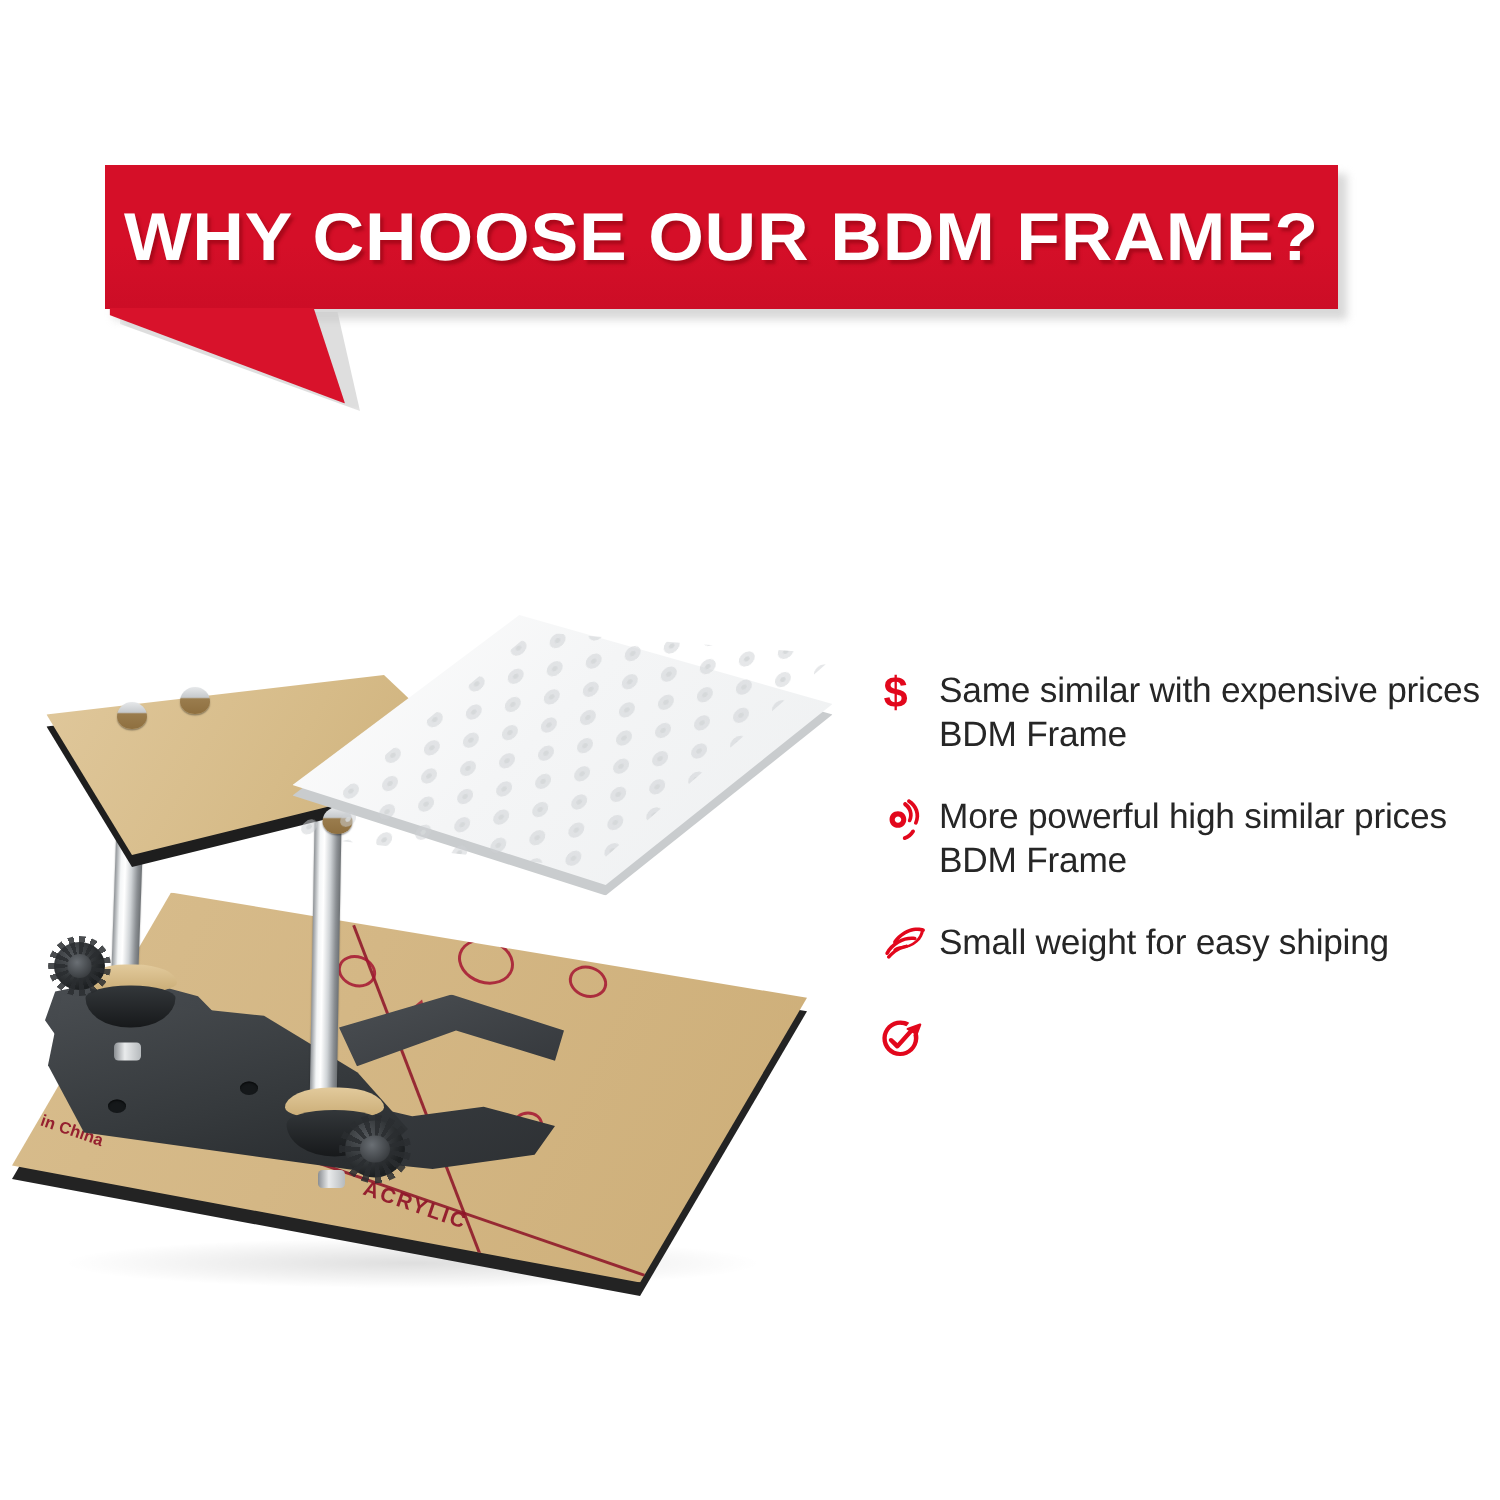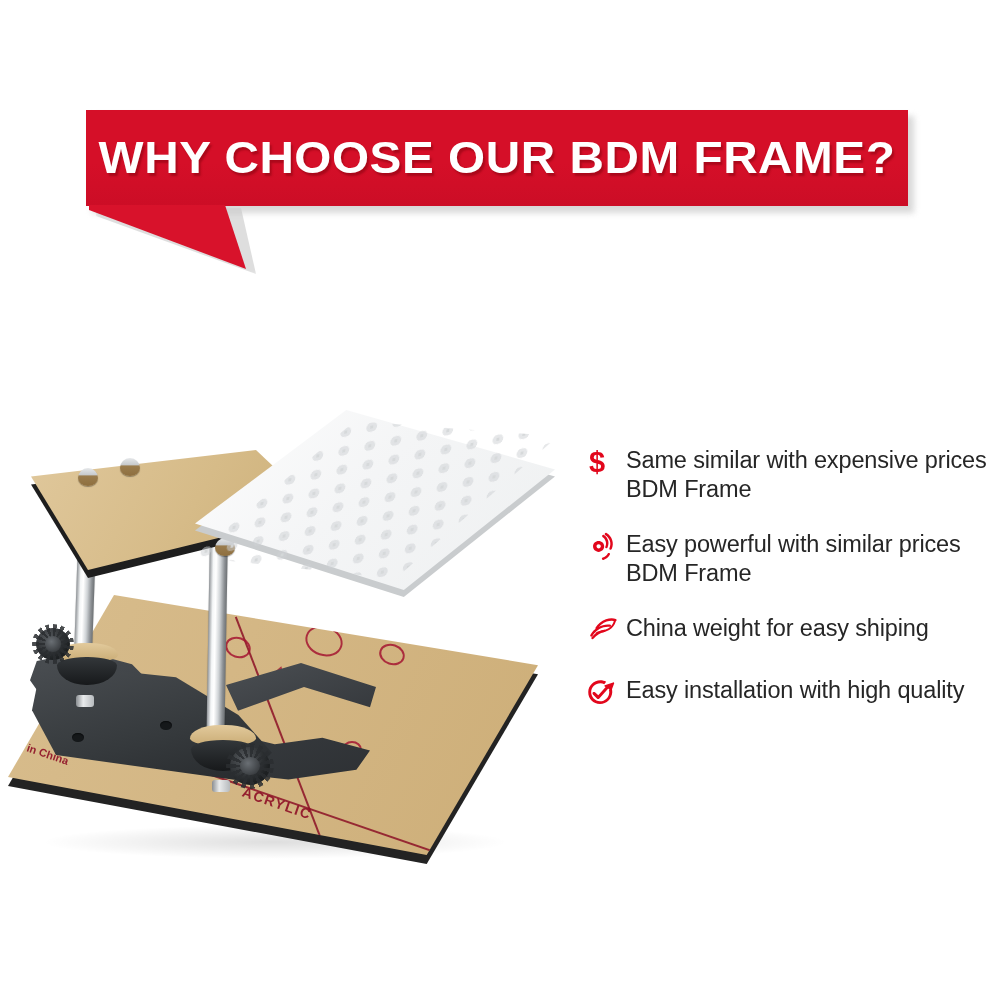--- a/index.html
+++ b/index.html
@@ -6,21 +6,21 @@
   body{
     width:1000px;height:1000px;
     background:#ffffff;
     font-family:"Liberation Sans","DejaVu Sans",sans-serif;
     overflow:hidden;
     position:relative;
   }
   #stage{position:absolute;inset:0;width:1000px;height:1000px;}
 
   
-  .banner-wrap{position:absolute;left:86px;top:110px;width:822px;height:160px;}
+  .banner-wrap{position:absolute;left:70px;top:110px;width:822px;height:160px;}
   .banner-shadow{
     position:absolute;left:6px;top:6px;width:822px;height:97px;
     background:#b9b9b9;filter:blur(3px);opacity:.55;
   }
   .banner-tail-shadow{
     position:absolute;left:10px;top:98px;width:180px;height:68px;
     background:#bdbdbd;filter:blur(3px);opacity:.5;
     clip-path:polygon(0 0, 145px 0, 160px 66px, 0 8px);
   }
   .banner-bar{
@@ -326,41 +326,40 @@
 
     <div class="feature">
       <div class="ficon">
         <svg width="30" height="30" viewBox="0 0 32 32" aria-hidden="true">
           <path d="M13.5 9.5c-3.4 0-6 2.5-6 5.8 0 3.4 2.6 5.9 6 5.9 3.3 0 5.9-2.5 5.9-5.9 0-3.3-2.6-5.8-5.9-5.8zm0 3.6c1.3 0 2.3 1 2.3 2.2 0 1.3-1 2.3-2.3 2.3s-2.3-1-2.3-2.3c0-1.2 1-2.2 2.3-2.2z" fill="#e2071c"></path>
           <path d="M17.8 5.6c1.6 1.1 2.7 2.6 3.2 4.4.6 1.9.4 3.8-.4 5.6-.3.7.1 1.4.8 1.6.6.2 1.3-.1 1.6-.8 1.1-2.4 1.3-5 .5-7.5-.7-2.4-2.2-4.4-4.3-5.8-.6-.4-1.4-.2-1.8.4-.4.7-.2 1.6.4 2.1z" fill="#e2071c"></path>
           <path d="M20.6 3.4c2.3 1.4 4 3.5 4.8 6 .9 2.6.7 5.3-.4 7.8-.3.7 0 1.5.7 1.7.7.2 1.4-.1 1.7-.8 1.4-3.1 1.6-6.5.5-9.7-1-3.1-3.1-5.6-6-7.3-.6-.4-1.4-.1-1.8.5-.3.7-.1 1.5.5 1.8z" fill="#e2071c"></path>
           <path d="M23.2 22.8c-1.1 2.1-3 3.7-5.3 4.4-.7.2-1.1 1-.9 1.7.2.7.9 1.1 1.6.9 2.9-.9 5.3-2.9 6.8-5.5.4-.6.2-1.4-.5-1.8-.6-.3-1.4-.1-1.7.3z" fill="#e2071c"></path>
         </svg>
       </div>
-      <div class="ftext">Easy powerful with similar prices BDM Frame</div>
+      <div class="ftext">More powerful high similar prices BDM Frame</div>
     </div>
 
     <div class="feature">
       <div class="ficon">
         <svg width="32" height="26" viewBox="0 0 34 26" aria-hidden="true">
           <path d="M32 3.2c-.4 3.2-2 6.6-4.8 9C24 15 19.8 16.6 15 16.9c-1.2.1-2.3.6-3 1.4-.4.5-1.2.5-1.6 0-.4-.5-.3-1.2.2-1.6 1.2-1 2.8-1.6 4.4-1.7 4.2-.3 7.9-1.7 10.6-4 2.4-2 3.8-4.8 4.1-7.5.1-.7.8-1.2 1.5-1 .6.1 1 .6.8 1.2z" fill="#e2071c"></path>
           <path d="M31.7 2.3c-2.6-.9-6.7-1-10.6.4-4.8 1.7-8.6 5.2-10.9 8.6-.4.6-.2 1.4.4 1.8.6.3 1.4.2 1.8-.4 2-3 5.4-6.1 9.6-7.6 3.3-1.2 6.8-1.1 9-.4.7.2 1.4-.2 1.5-.9.1-.6-.2-1.3-.8-1.5z" fill="#e2071c"></path>
           <path d="M25.5 8.3c-3.9-.6-8.5.3-12.5 2.6C9.3 13 6.3 16.1 4.6 19.4c-.3.6-.1 1.4.6 1.7.6.3 1.4 0 1.7-.6 1.5-2.9 4.2-5.7 7.4-7.5 3.6-2 7.6-2.8 10.9-2.3.7.1 1.3-.3 1.4-1 .1-.6-.4-1.3-1.1-1.4z" fill="#e2071c"></path>
           <path d="M19.2 13.8c-4.5.7-9.4 3.5-13.2 7.9-.5.5-.4 1.3.1 1.8.5.4 1.3.4 1.8-.2 3.4-4 7.8-6.5 11.7-7.1.7-.1 1.2-.8 1.1-1.4-.1-.7-.8-1.1-1.5-1z" fill="#e2071c"></path>
         </svg>
       </div>
-      <div class="ftext">China weight for easy shiping</div>
+      <div class="ftext">Small weight for easy shiping</div>
     </div>
 
     <div class="feature">
       <div class="ficon">
         <svg width="30" height="30" viewBox="0 0 32 32" aria-hidden="true">
           <path d="M27.3 10.3c.5 1.6.8 3.3.7 5-.3 7-6.1 12.6-13.1 12.5C7.8 27.7 2.2 21.9 2.4 14.9 2.6 8 8.4 2.4 15.4 2.5c2.2 0 4.3.6 6.1 1.6l-2 2.5C18.2 5.9 16.8 5.6 15.4 5.6 10.1 5.5 5.7 9.7 5.5 15c-.1 5.3 4.1 9.7 9.4 9.9 5.3.1 9.7-4.1 9.9-9.4 0-1-.1-2-.4-2.9l2.9-2.3z" fill="#e2071c"></path>
           <path d="M30.1 5.5l-2.6 6.9c-.2.5-.8.7-1.2.4L20 9.1c-.5-.3-.5-1 0-1.3l8.9-3.1c.6-.2 1.2.3 1.2.8z" fill="#e2071c"></path>
           <path d="M9.6 15.3c-.6-.6-1.6-.6-2.2 0-.6.6-.6 1.6 0 2.2l4.5 4.5c.6.6 1.7.6 2.3-.1l11-12.3-2.3-2.1-9.8 11-3.5-3.2z" fill="#e2071c"></path>
         </svg>
       </div>
-      <div class="ftext">Easy installation with high quality</div>
     </div>
 
   </div>
 
 </div>
 
 </body></html>

